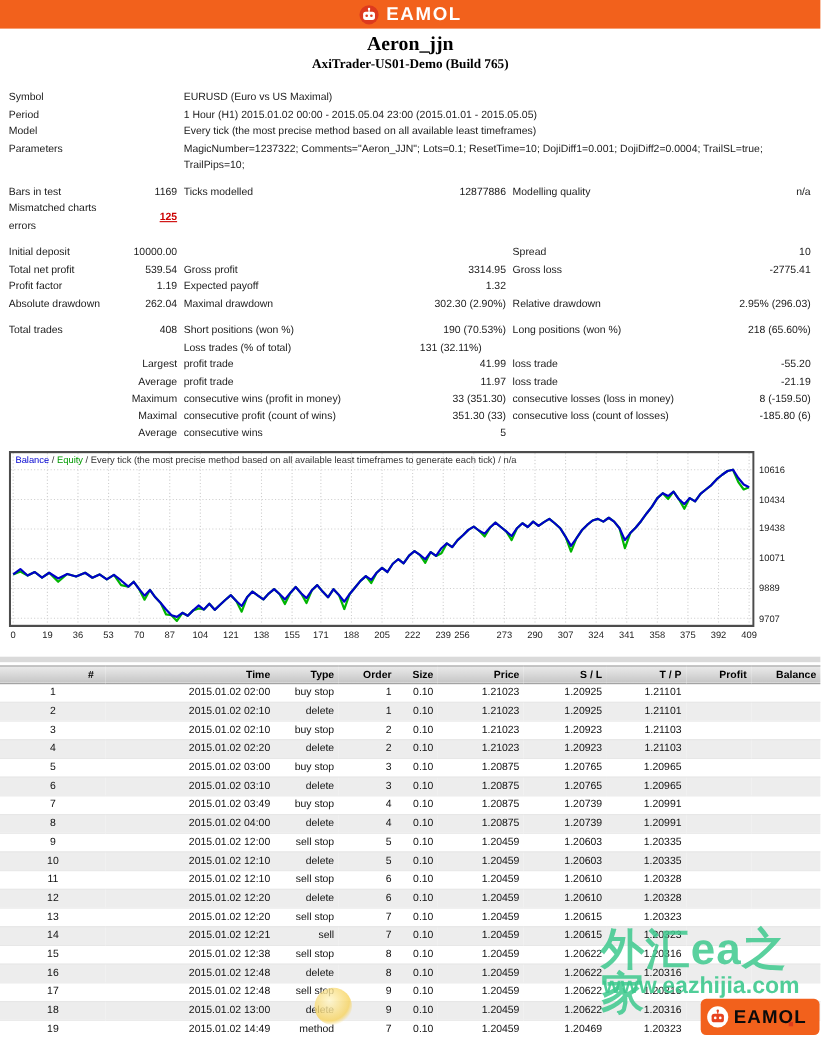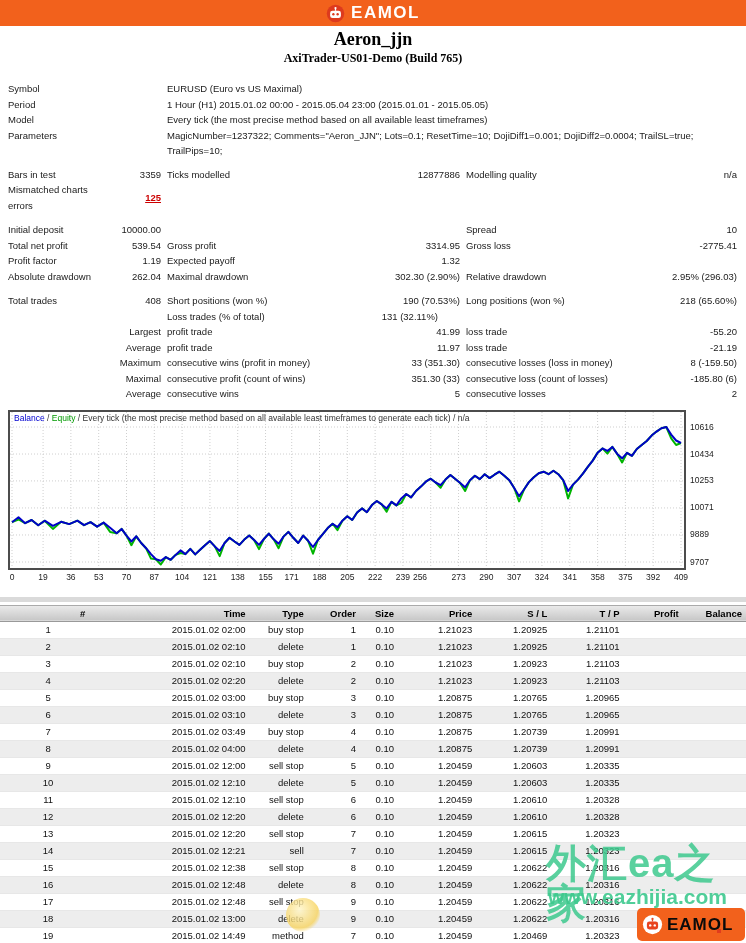--- a/index.html
+++ b/index.html
@@ -97,21 +97,21 @@
       <span class="c2"></span>
       <span class="cw">Every tick (the most precise method based on all available least timeframes)</span>
     </div>
     <div class="srow">
       <span class="c1">Parameters</span>
       <span class="c2"></span>
       <span class="cw">MagicNumber=1237322; Comments="Aeron_JJN"; Lots=0.1; ResetTime=10; DojiDiff1=0.001; DojiDiff2=0.0004; TrailSL=true; TrailPips=10;</span>
     </div>
     <div class="srow gap">
       <span class="c1">Bars in test</span>
-      <span class="c2">3359</span>
+      <span class="c2">1169</span>
       <span class="c34">
         <span class="c3">Ticks modelled</span>
         <span class="c4">12877886</span>
       </span>
       <span class="c56">
         <span class="c5">Modelling quality</span>
         <span class="c6">n/a</span>
       </span>
     </div>
     <div class="srow vc">
@@ -241,24 +241,20 @@
         <span class="c5">consecutive loss (count of losses)</span>
         <span class="c6">-185.80 (6)</span>
       </span>
     </div>
     <div class="srow">
       <span class="c1"></span>
       <span class="c2">Average</span>
       <span class="c34">
         <span class="c3">consecutive wins</span>
         <span class="c4">5</span>
-      </span>
-      <span class="c56">
-        <span class="c5">consecutive losses</span>
-        <span class="c6">2</span>
       </span>
     </div>
   </div>
 
 <div class="chart" id="chart">
   <div class="legend"><span class="bal">Balance</span><span> / </span><span class="eq">Equity</span><span> / </span><span>Every tick (the most precise method based on all available least timeframes to generate each tick)</span><span> / </span><span>n/a</span></div>
   <svg id="plot" class="plot-svg" width="678" height="160" viewBox="0 0 678 160">
       <line x1="4" y1="2" x2="4" y2="158" stroke="#cfcfcf" stroke-width="1" stroke-dasharray="1 2"></line>
       <line x1="35.07823960880195" y1="2" x2="35.07823960880195" y2="158" stroke="#cfcfcf" stroke-width="1" stroke-dasharray="1 2"></line>
       <line x1="62.88508557457213" y1="2" x2="62.88508557457213" y2="158" stroke="#cfcfcf" stroke-width="1" stroke-dasharray="1 2"></line>
@@ -289,21 +285,21 @@
       <line x1="2" y1="70.91089108910892" x2="676" y2="70.91089108910892" stroke="#cfcfcf" stroke-width="1" stroke-dasharray="1 2"></line>
       <line x1="2" y1="97.94059405940594" x2="676" y2="97.94059405940594" stroke="#cfcfcf" stroke-width="1" stroke-dasharray="1 2"></line>
       <line x1="2" y1="124.97029702970298" x2="676" y2="124.97029702970298" stroke="#cfcfcf" stroke-width="1" stroke-dasharray="1 2"></line>
       <line x1="2" y1="152" x2="676" y2="152" stroke="#cfcfcf" stroke-width="1" stroke-dasharray="1 2"></line>
       <polyline points="4.0,112.2 10.5,109.5 17.1,113.2 23.6,110.0 30.2,115.2 36.7,110.7 44.9,118.9 53.1,111.8 61.2,114.1 69.4,110.7 76.0,115.2 82.5,112.2 89.1,116.7 95.6,112.6 102.1,121.9 108.7,123.3 113.6,118.9 118.5,125.6 123.4,135.2 128.3,126.3 133.2,133.0 138.1,138.2 143.0,148.6 147.9,149.3 152.8,154.5 157.8,147.1 162.7,149.8 167.6,144.9 172.5,143.1 177.4,144.1 182.3,138.9 187.2,144.4 192.1,139.7 197.0,135.2 201.9,131.1 206.8,136.4 211.7,146.1 216.6,133.0 221.5,127.8 226.5,131.5 231.4,134.9 236.3,129.6 241.2,125.6 246.1,130.0 251.0,139.1 255.9,129.0 260.8,123.6 265.7,129.3 270.6,138.2 275.5,126.6 280.4,121.9 285.3,127.8 290.2,133.0 295.2,125.6 300.1,130.8 305.0,143.7 309.9,130.0 314.8,124.1 319.7,118.1 324.6,113.7 329.5,120.1 334.4,110.7 339.3,106.3 344.2,110.0 349.1,102.5 354.0,98.4 358.9,102.2 363.9,95.1 368.8,91.0 373.7,94.4 378.6,101.7 383.5,91.9 388.4,95.4 393.3,92.9 398.2,84.0 403.1,87.4 408.0,81.0 412.9,76.6 417.8,71.7 422.7,68.7 427.6,72.5 432.6,77.7 437.5,69.6 442.4,65.1 447.3,69.1 452.2,73.1 457.1,81.0 462.0,70.2 466.9,65.7 471.8,69.1 476.7,64.2 481.6,68.1 486.5,64.7 491.4,61.7 496.3,65.7 501.3,70.2 506.2,78.0 511.1,91.4 516.0,79.5 520.9,72.1 525.8,67.2 530.7,63.2 535.6,61.7 540.5,64.2 545.4,60.7 550.3,64.2 555.2,70.2 560.1,88.4 565.0,74.6 570.0,69.6 574.9,63.6 579.8,56.8 584.7,50.6 589.6,42.8 594.5,38.4 599.4,43.6 604.3,36.9 609.2,43.9 614.1,52.5 619.0,42.8 623.9,45.8 628.8,39.0 633.7,35.0 638.7,31.0 643.6,25.6 648.5,21.6 653.4,18.2 658.3,17.0 663.2,28.3 668.1,35.0 673.0,33.0" fill="none" stroke="#00b400" stroke-width="2" stroke-linejoin="round"></polyline>
       <polyline points="4.0,112.2 10.5,107.3 17.1,113.2 23.6,110.0 30.2,115.2 36.7,110.7 44.9,115.9 53.1,111.8 61.2,114.1 69.4,110.7 76.0,115.2 82.5,112.2 89.1,116.7 95.6,112.6 102.1,117.7 108.7,123.3 113.6,118.9 118.5,125.6 123.4,131.5 128.3,126.3 133.2,133.0 138.1,138.2 143.0,144.1 147.9,149.3 152.8,150.8 157.8,147.1 162.7,149.8 167.6,144.9 172.5,140.4 177.4,144.1 182.3,138.9 187.2,144.4 192.1,139.7 197.0,135.2 201.9,131.1 206.8,136.4 211.7,140.9 216.6,133.0 221.5,127.8 226.5,131.5 231.4,134.9 236.3,129.6 241.2,125.6 246.1,130.0 251.0,134.9 255.9,129.0 260.8,123.6 265.7,129.3 270.6,133.7 275.5,126.6 280.4,121.9 285.3,127.8 290.2,133.0 295.2,125.6 300.1,130.8 305.0,137.0 309.9,130.0 314.8,124.1 319.7,118.1 324.6,113.7 329.5,117.1 334.4,110.7 339.3,106.3 344.2,110.0 349.1,102.5 354.0,98.4 358.9,102.2 363.9,95.1 368.8,91.0 373.7,94.4 378.6,98.4 383.5,91.9 388.4,95.4 393.3,88.4 398.2,84.0 403.1,87.4 408.0,81.0 412.9,76.6 417.8,71.7 422.7,68.7 427.6,72.5 432.6,75.1 437.5,69.6 442.4,65.1 447.3,69.1 452.2,73.1 457.1,77.3 462.0,70.2 466.9,65.7 471.8,69.1 476.7,64.2 481.6,68.1 486.5,64.7 491.4,61.7 496.3,65.7 501.3,70.2 506.2,78.0 511.1,86.2 516.0,79.5 520.9,72.1 525.8,67.2 530.7,63.2 535.6,61.7 540.5,64.2 545.4,60.7 550.3,64.2 555.2,70.2 560.1,81.0 565.0,74.6 570.0,69.6 574.9,63.6 579.8,56.8 584.7,50.6 589.6,42.8 594.5,38.4 599.4,40.9 604.3,36.9 609.2,43.9 614.1,48.3 619.0,42.8 623.9,45.8 628.8,39.0 633.7,35.0 638.7,31.0 643.6,25.6 648.5,21.6 653.4,18.2 658.3,17.0 663.2,24.6 668.1,30.5 673.0,33.0" fill="none" stroke="#0000c8" stroke-width="2" stroke-linejoin="round"></polyline>
       <rect x="1" y="1" width="676" height="158" fill="none" stroke="#4c4c4c" stroke-width="2"></rect>
     </svg>
 <div class="ylab" style="top: 12px;">10616</div>
     <div class="ylab" style="top: 39.0297px;">10434</div>
-    <div class="ylab" style="top: 65.9109px;">10253</div>
+    <div class="ylab" style="top: 65.9109px;">19438</div>
     <div class="ylab" style="top: 92.9406px;">10071</div>
     <div class="ylab" style="top: 119.97px;">9889</div>
     <div class="ylab" style="top: 147px;">9707</div>
     <div class="xlab" style="left: -3px;">0</div>
     <div class="xlab" style="left: 28.0782px;">19</div>
     <div class="xlab" style="left: 55.8851px;">36</div>
     <div class="xlab" style="left: 83.6919px;">53</div>
     <div class="xlab" style="left: 111.499px;">70</div>
     <div class="xlab" style="left: 139.306px;">87</div>
     <div class="xlab" style="left: 167.112px;">104</div>

